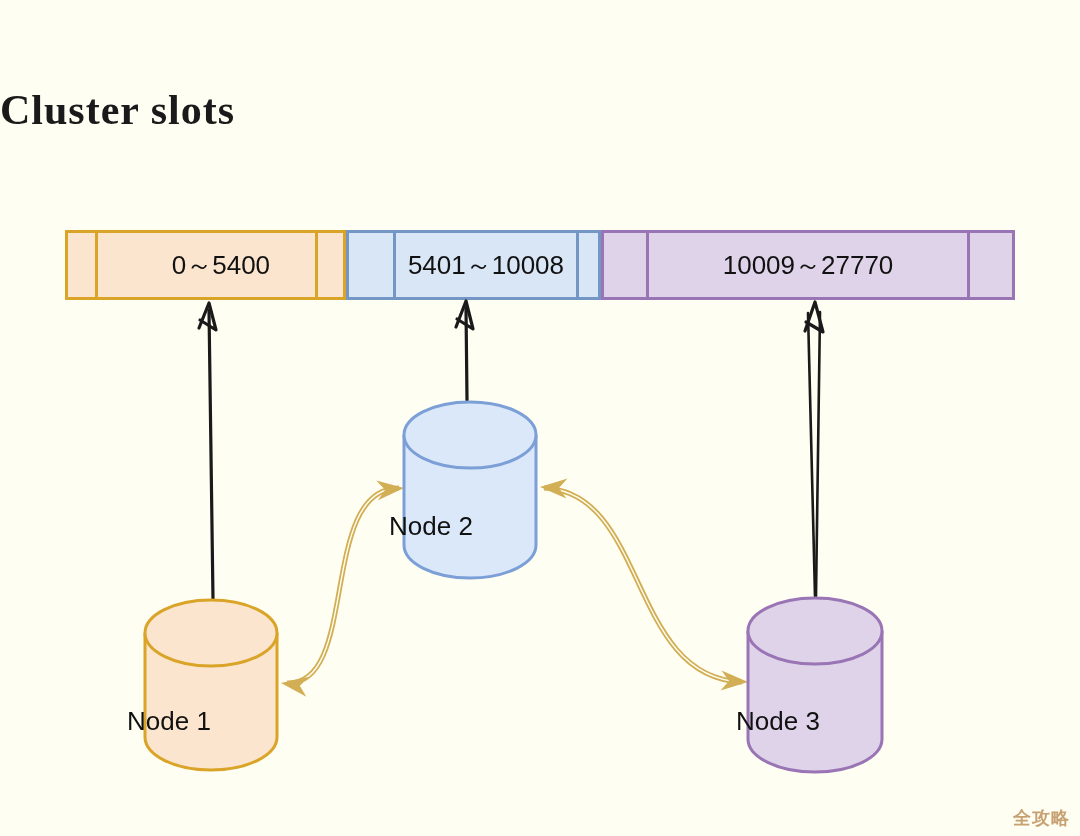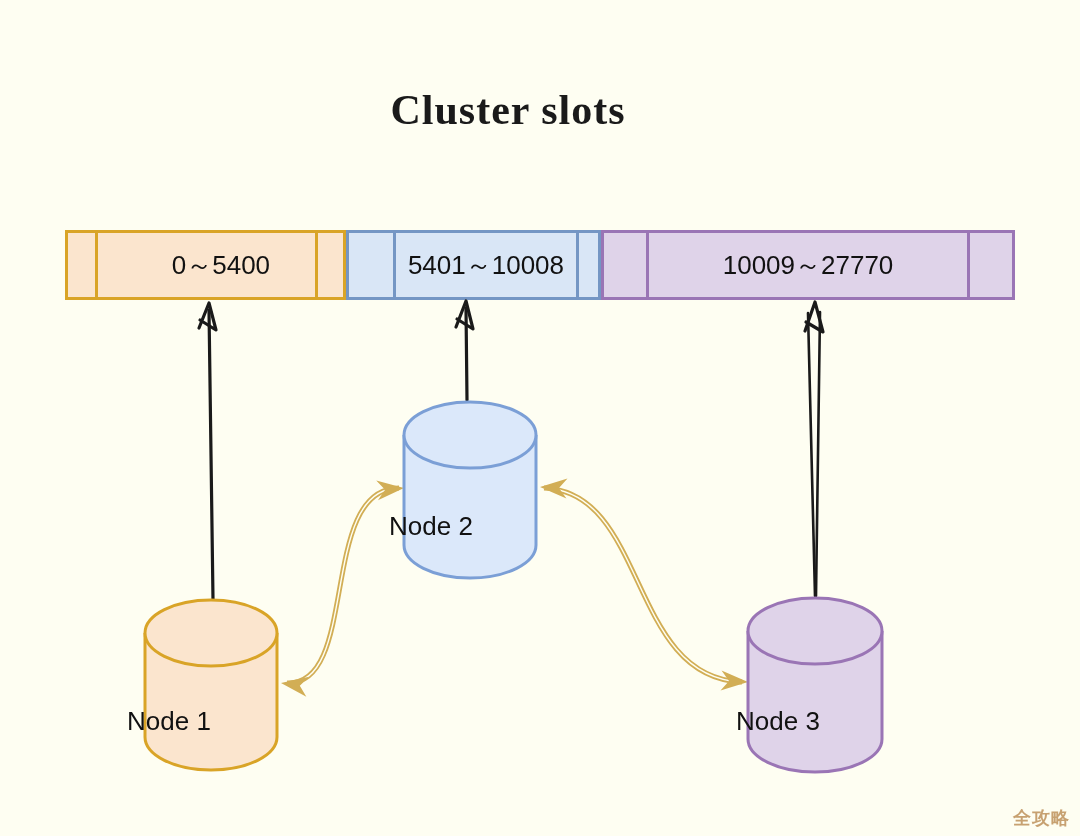--- a/index.html
+++ b/index.html
@@ -6,21 +6,21 @@
   body{
     width:1080px;height:836px;overflow:hidden;
     background:var(--background,#FEFEF2);
     font-family:"Liberation Sans",sans-serif;
   }
   .canvas{position:relative;width:1080px;height:836px;}
 
   
   .title{
     position:absolute;left:0;top:86px;width:1016px;
-    text-align:center;font-size:42px;font-weight:700;color:#1a1a1a;
+    text-align:left;font-size:42px;font-weight:700;color:#1a1a1a;
     font-family:cursive;letter-spacing:1px;
   }
 
   
   .slot-bar{position:absolute;left:65px;top:230px;width:950px;height:70px;display:flex;}
   .segment{display:flex;height:100%;box-sizing:border-box;border:3px solid;}
   .segment .cell{box-sizing:border-box;height:100%;}
   .segment .wide{
     flex:1;display:flex;align-items:center;justify-content:center;
     font-size:26px;color:#111;border-left:3px solid;border-right:3px solid;

